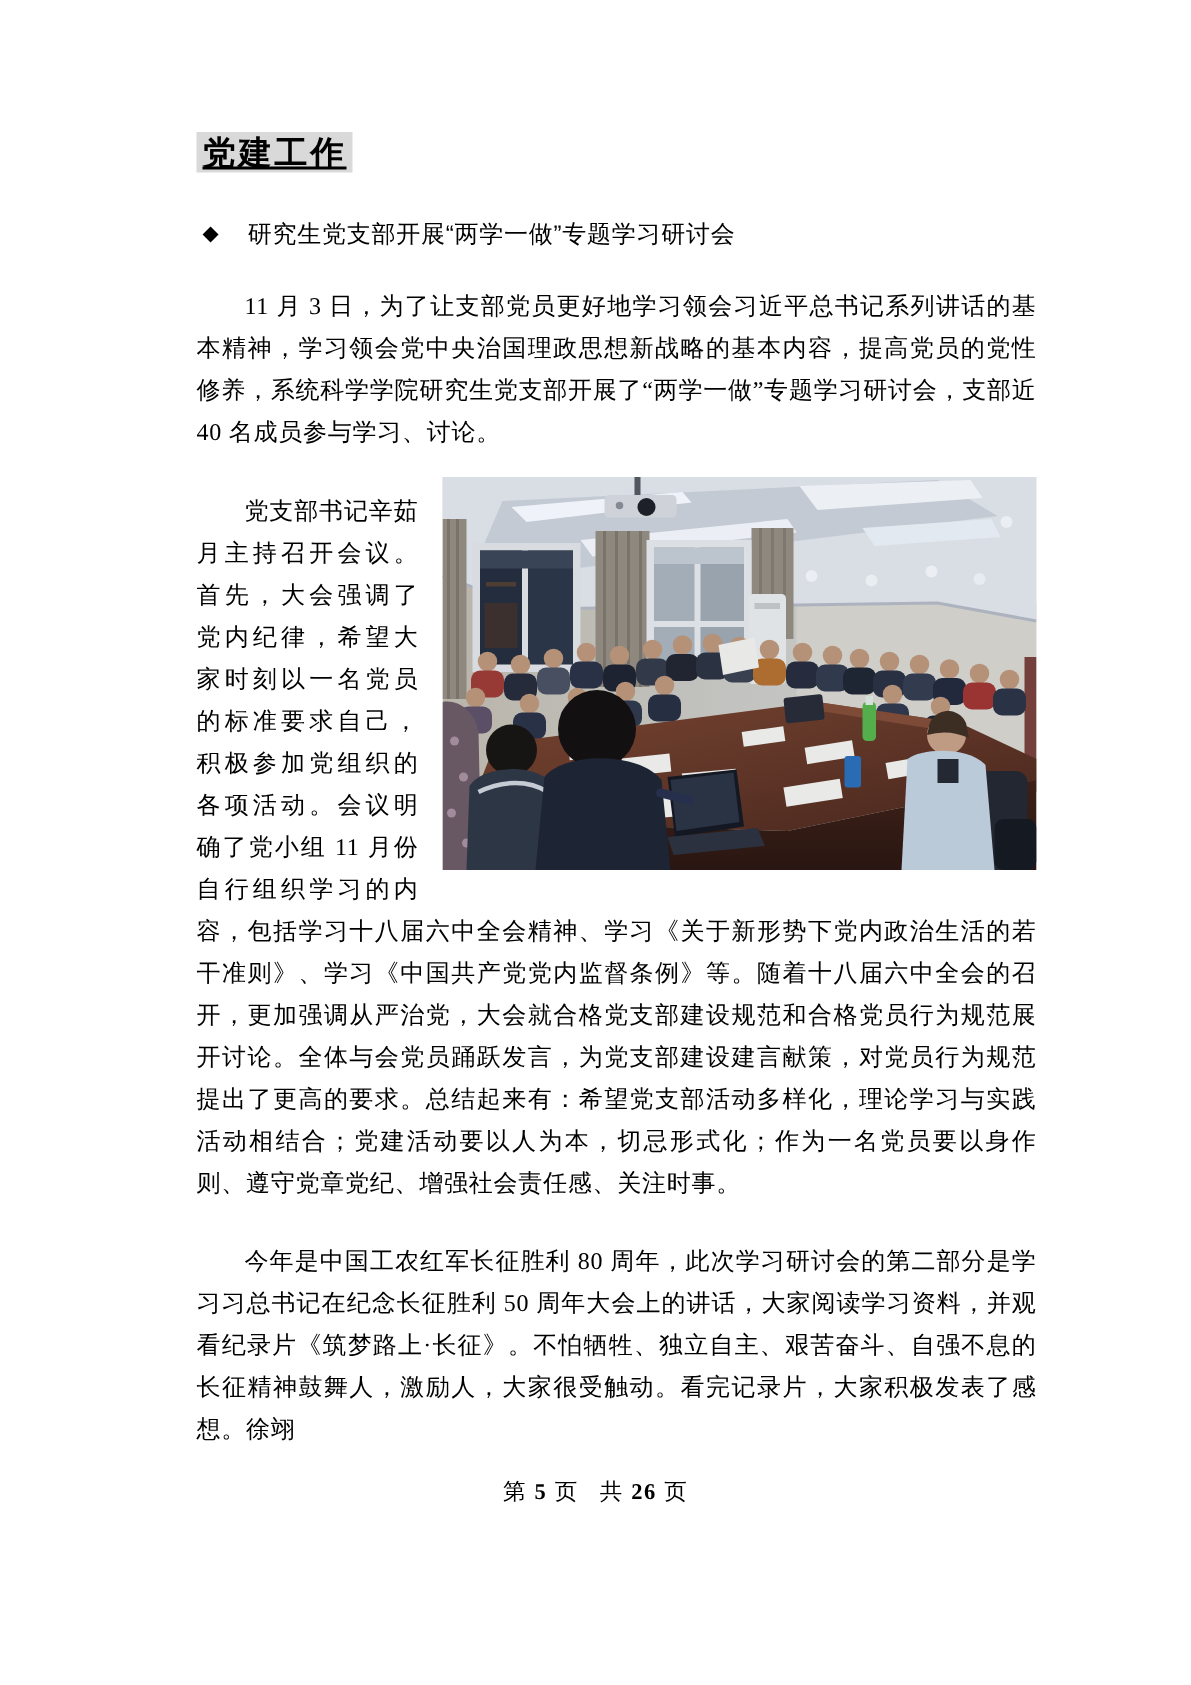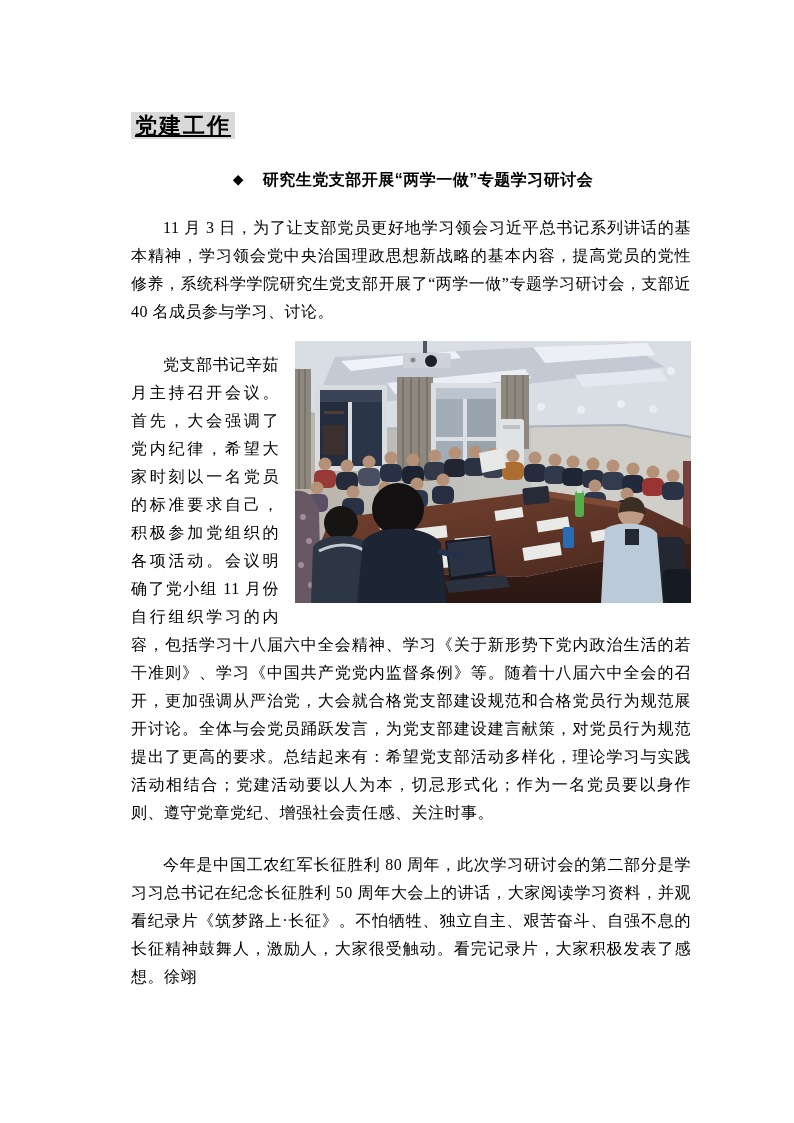--- a/index.html
+++ b/index.html
@@ -1,21 +1,21 @@
 <!DOCTYPE html>
 <html><head>
 <meta charset="utf-8">
 <style>
   html,body{margin:0;padding:0;background:#ffffff;}
   .page{
     position:relative;
     width:794px;height:1043px;
     background:#ffffff;
     box-sizing:border-box;
-    padding:112px 103px 0 131px;
+    padding:88px 103px 0 131px;
     font-family:"Liberation Serif","DejaVu Serif",serif;
     color:#000;
     overflow:hidden;
   }
   .section-title{
     margin:0;
     font-family:"Liberation Sans","DejaVu Sans",sans-serif;
     font-size:22px;
     font-weight:bold;
     line-height:27px;
@@ -23,24 +23,23 @@
   .section-title .hl{
     background:#d9d9d9;
     text-decoration:underline;
     padding:1px 4px;
     letter-spacing:2px;
   }
   .article-heading{
     margin:30px 0 0 4px;
     font-family:"Liberation Sans","DejaVu Sans",sans-serif;
     font-size:16px;
-    font-weight:bold;
+    font-weight:normal;
     line-height:22px;
     letter-spacing:.5px;
-    text-align:center;
   }
   .article-heading .bullet{
     display:inline-block;
     font-size:14px;
     margin-right:14px;
     transform:translateY(-1px);
   }
   p.para{
     margin:23px 0 0;
     font-size:16px;
@@ -262,14 +261,17 @@
         <rect x="0" y="0" width="396" height="262" fill="#2e4470" opacity="0.05"></rect>
       </svg>
     </span>
     <span>党支部书记辛茹月主持召开会议。首先，大会强调了党内纪律，希望大家时刻以一名党员的标准要求自己，积极参加党组织的各项活动。会议明确了党小组 11 月份自行组织学习的内容，包括学习十八届六中全会精神、学习《关于新形势下党内政治生活的若干准则》、学习《中国共产党党内监督条例》等。随着十八届六中全会的召开，更加强调从严治党，大会就合格党支部建设规范和合格党员行为规范展开讨论。全体与会党员踊跃发言，为党支部建设建言献策，对党员行为规范提出了更高的要求。总结起来有：希望党支部活动多样化，理论学习与实践活动相结合；党建活动要以人为本，切忌形式化；作为一名党员要以身作则、遵守党章党纪、增强社会责任感、关注时事。</span>
   </p>
 
   <p class="para p3">
     <span>今年是中国工农红军长征胜利 80 周年，此次学习研讨会的第二部分是学习习总书记在纪念长征胜利 50 周年大会上的讲话，大家阅读学习资料，并观看纪录片《筑梦路上·长征》。不怕牺牲、独立自主、艰苦奋斗、自强不息的长征精神鼓舞人，激励人，大家很受触动。看完记录片，大家积极发表了感想。徐翊</span>
   </p>
 
+  <div class="page-footer">
+    <span>第</span><span class="num">5</span><span>页</span><span class="gap"></span><span>共</span><span class="num">26</span><span>页</span>
+  </div>
 
 </div>
 
 </body></html>

